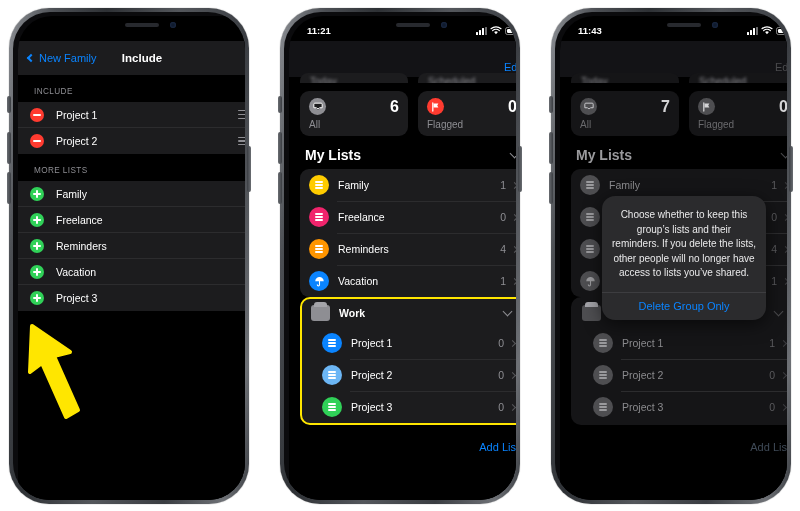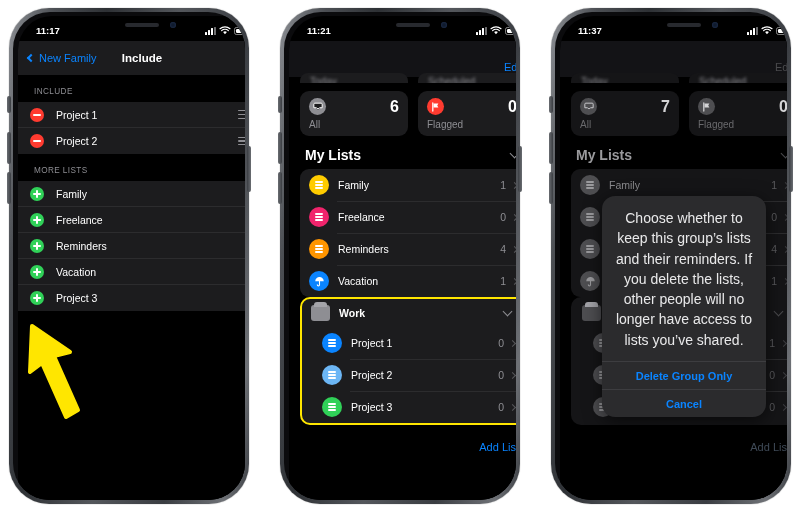--- a/index.html
+++ b/index.html
@@ -261,26 +261,26 @@
     left: 50%; transform: translateX(-50%);
     top: 180px;
     width: 164px;
     background: #2b2b2d;
     border-radius: 13px;
     overflow:hidden;
     box-shadow: 0 4px 18px rgba(0,0,0,.6);
   }
   .alert-body { padding: 12px 10px 11px 10px; text-align:center; }
   .alert-title { color:#fff; font-size:11px; font-weight:bold; margin-bottom:4px; }
-  .alert-msg { color:#e9e9ea; font-size:14px; line-height:1.45; }
+  .alert-msg { color:#e9e9ea; font-size:10px; line-height:1.45; }
   .alert-btn {
     height: 28px; display:flex; align-items:center; justify-content:center;
     font-size: 11px; border-top: .5px solid #3d3d40;
   }
-  .alert-btn.blue { color:#0a84ff;font-weight:bold; }
+  .alert-btn.blue { color:#0a84ff; }
   .alert-btn.red  { color:#ff453a; }
   .alert-btn.bold { font-weight:bold; }
 </style>
 </head>
 <body>
 
 <div class="stage">
 
   <div class="phone">
     <div class="frame-outer"></div>
@@ -289,39 +289,20 @@
     <div class="btn-side btn-voldn"></div>
     <div class="btn-side btn-power"></div>
     <div class="frame-inner">
       <div class="screen">
 
         <div class="notch">
           <div class="speaker"></div>
           <div class="camera"></div>
         </div>
 
-        <div class="statusbar">
-          <div>11:17</div>
-          <div class="status-right">
-            <div class="bars">
-                <i></i>
-                <i></i>
-                <i></i>
-                <i></i>
-              </div>
-            <svg width="12" height="9" viewBox="0 0 12 9">
-              <path d="M6 8.2 L4.1 6.1 a2.8 2.8 0 0 1 3.8 0 Z" fill="#fff"></path>
-              <path d="M2.6 4.6 a5 5 0 0 1 6.8 0" stroke="#fff" stroke-width="1.2" fill="none" stroke-linecap="round"></path>
-              <path d="M1 2.7 a7.6 7.6 0 0 1 10 0" stroke="#fff" stroke-width="1.2" fill="none" stroke-linecap="round"></path>
-            </svg>
-            <div class="batt">
-                <b></b>
-              </div>
-          </div>
-        </div>
 
         <div class="nav-bar">
           <div class="nav-back">
             <span class="chev-l"></span>
             <span>New Family</span>
           </div>
           <div class="nav-title">Include</div>
         </div>
 
         <div class="scr1-body">
@@ -590,21 +571,21 @@
     <div class="btn-side btn-power"></div>
     <div class="frame-inner">
       <div class="screen">
 
         <div class="notch">
           <div class="speaker"></div>
           <div class="camera"></div>
         </div>
 
         <div class="statusbar">
-          <div>11:37</div>
+          <div>11:43</div>
           <div class="status-right">
             <div class="bars">
                 <i></i>
                 <i></i>
                 <i></i>
                 <i></i>
               </div>
             <svg width="12" height="9" viewBox="0 0 12 9">
               <path d="M6 8.2 L4.1 6.1 a2.8 2.8 0 0 1 3.8 0 Z" fill="#fff"></path>
               <path d="M2.6 4.6 a5 5 0 0 1 6.8 0" stroke="#fff" stroke-width="1.2" fill="none" stroke-linecap="round"></path>
@@ -762,20 +743,19 @@
           <div class="addlist">
             <span style="color:#3f4a57">Add List</span>
           </div>
         </div>
 
         <div class="alert">
           <div class="alert-body">
             <div class="alert-msg">Choose whether to keep this group’s lists and their reminders. If you delete the lists, other people will no longer have access to lists you’ve shared.</div>
           </div>
           <div class="alert-btn blue">Delete Group Only</div>
-          <div class="alert-btn blue bold">Cancel</div>
         </div>
 
       </div>
     </div>
   </div>
 
 </div>
 
 </body></html>

